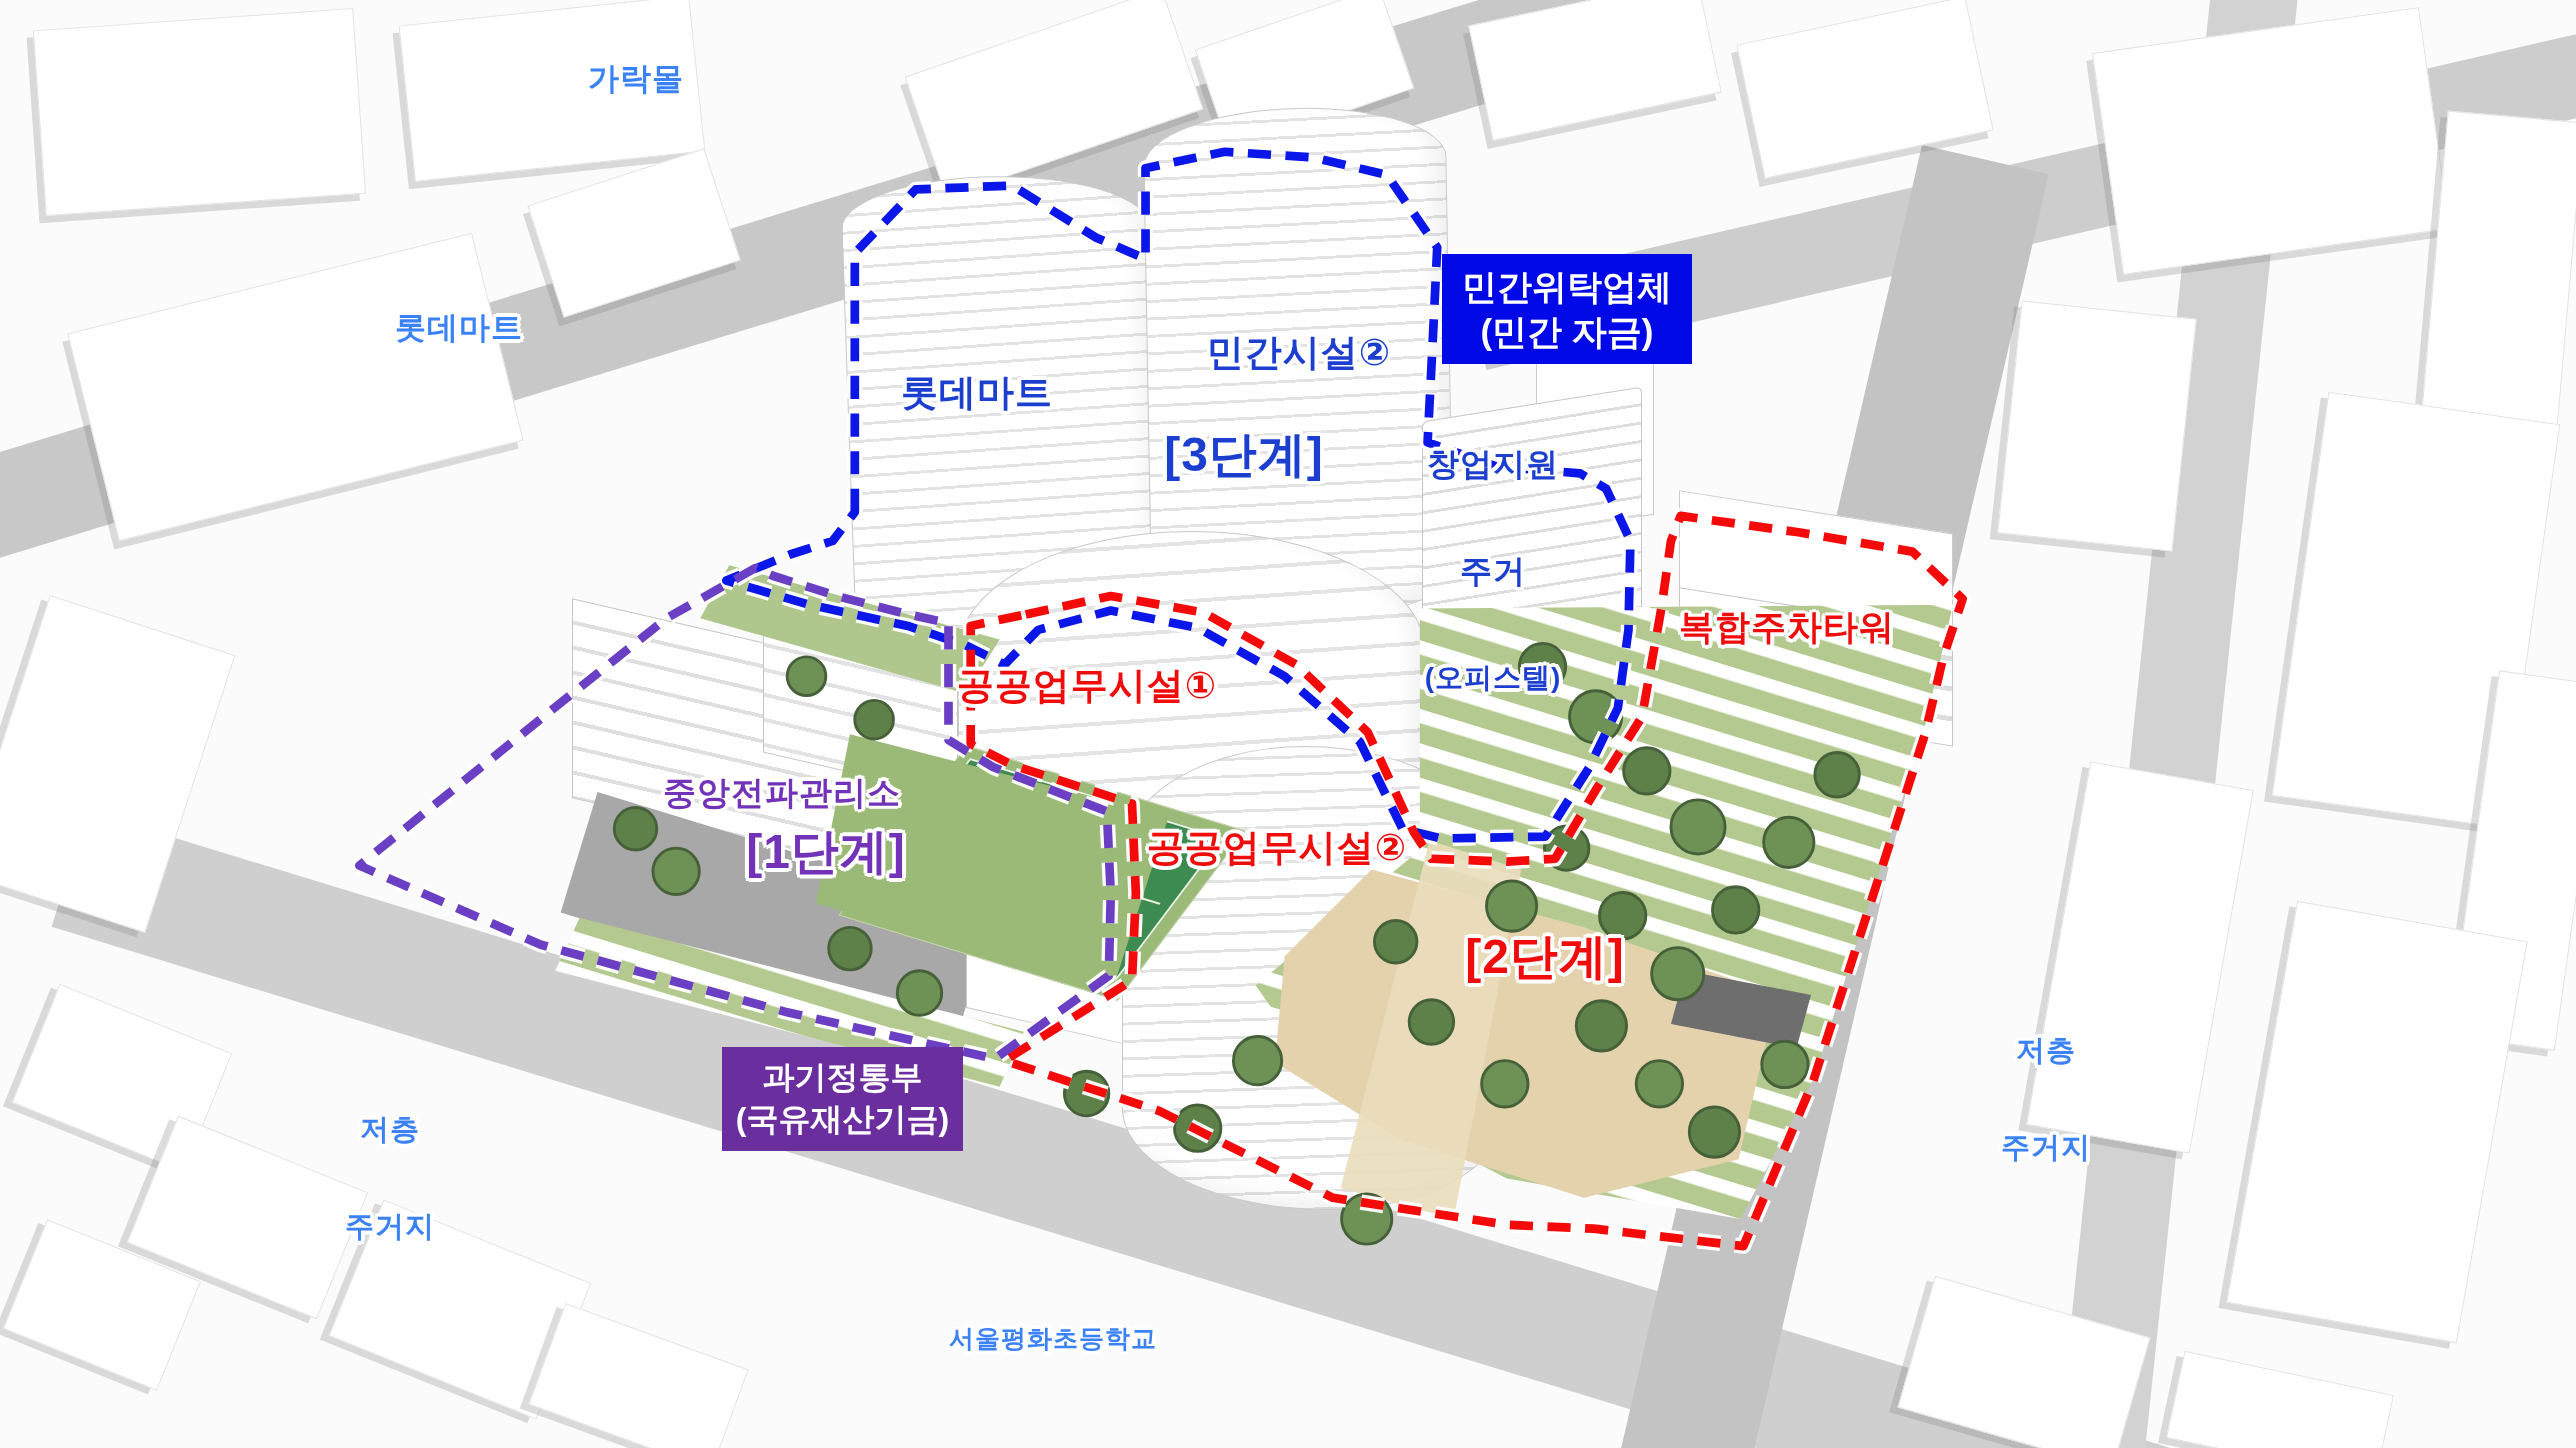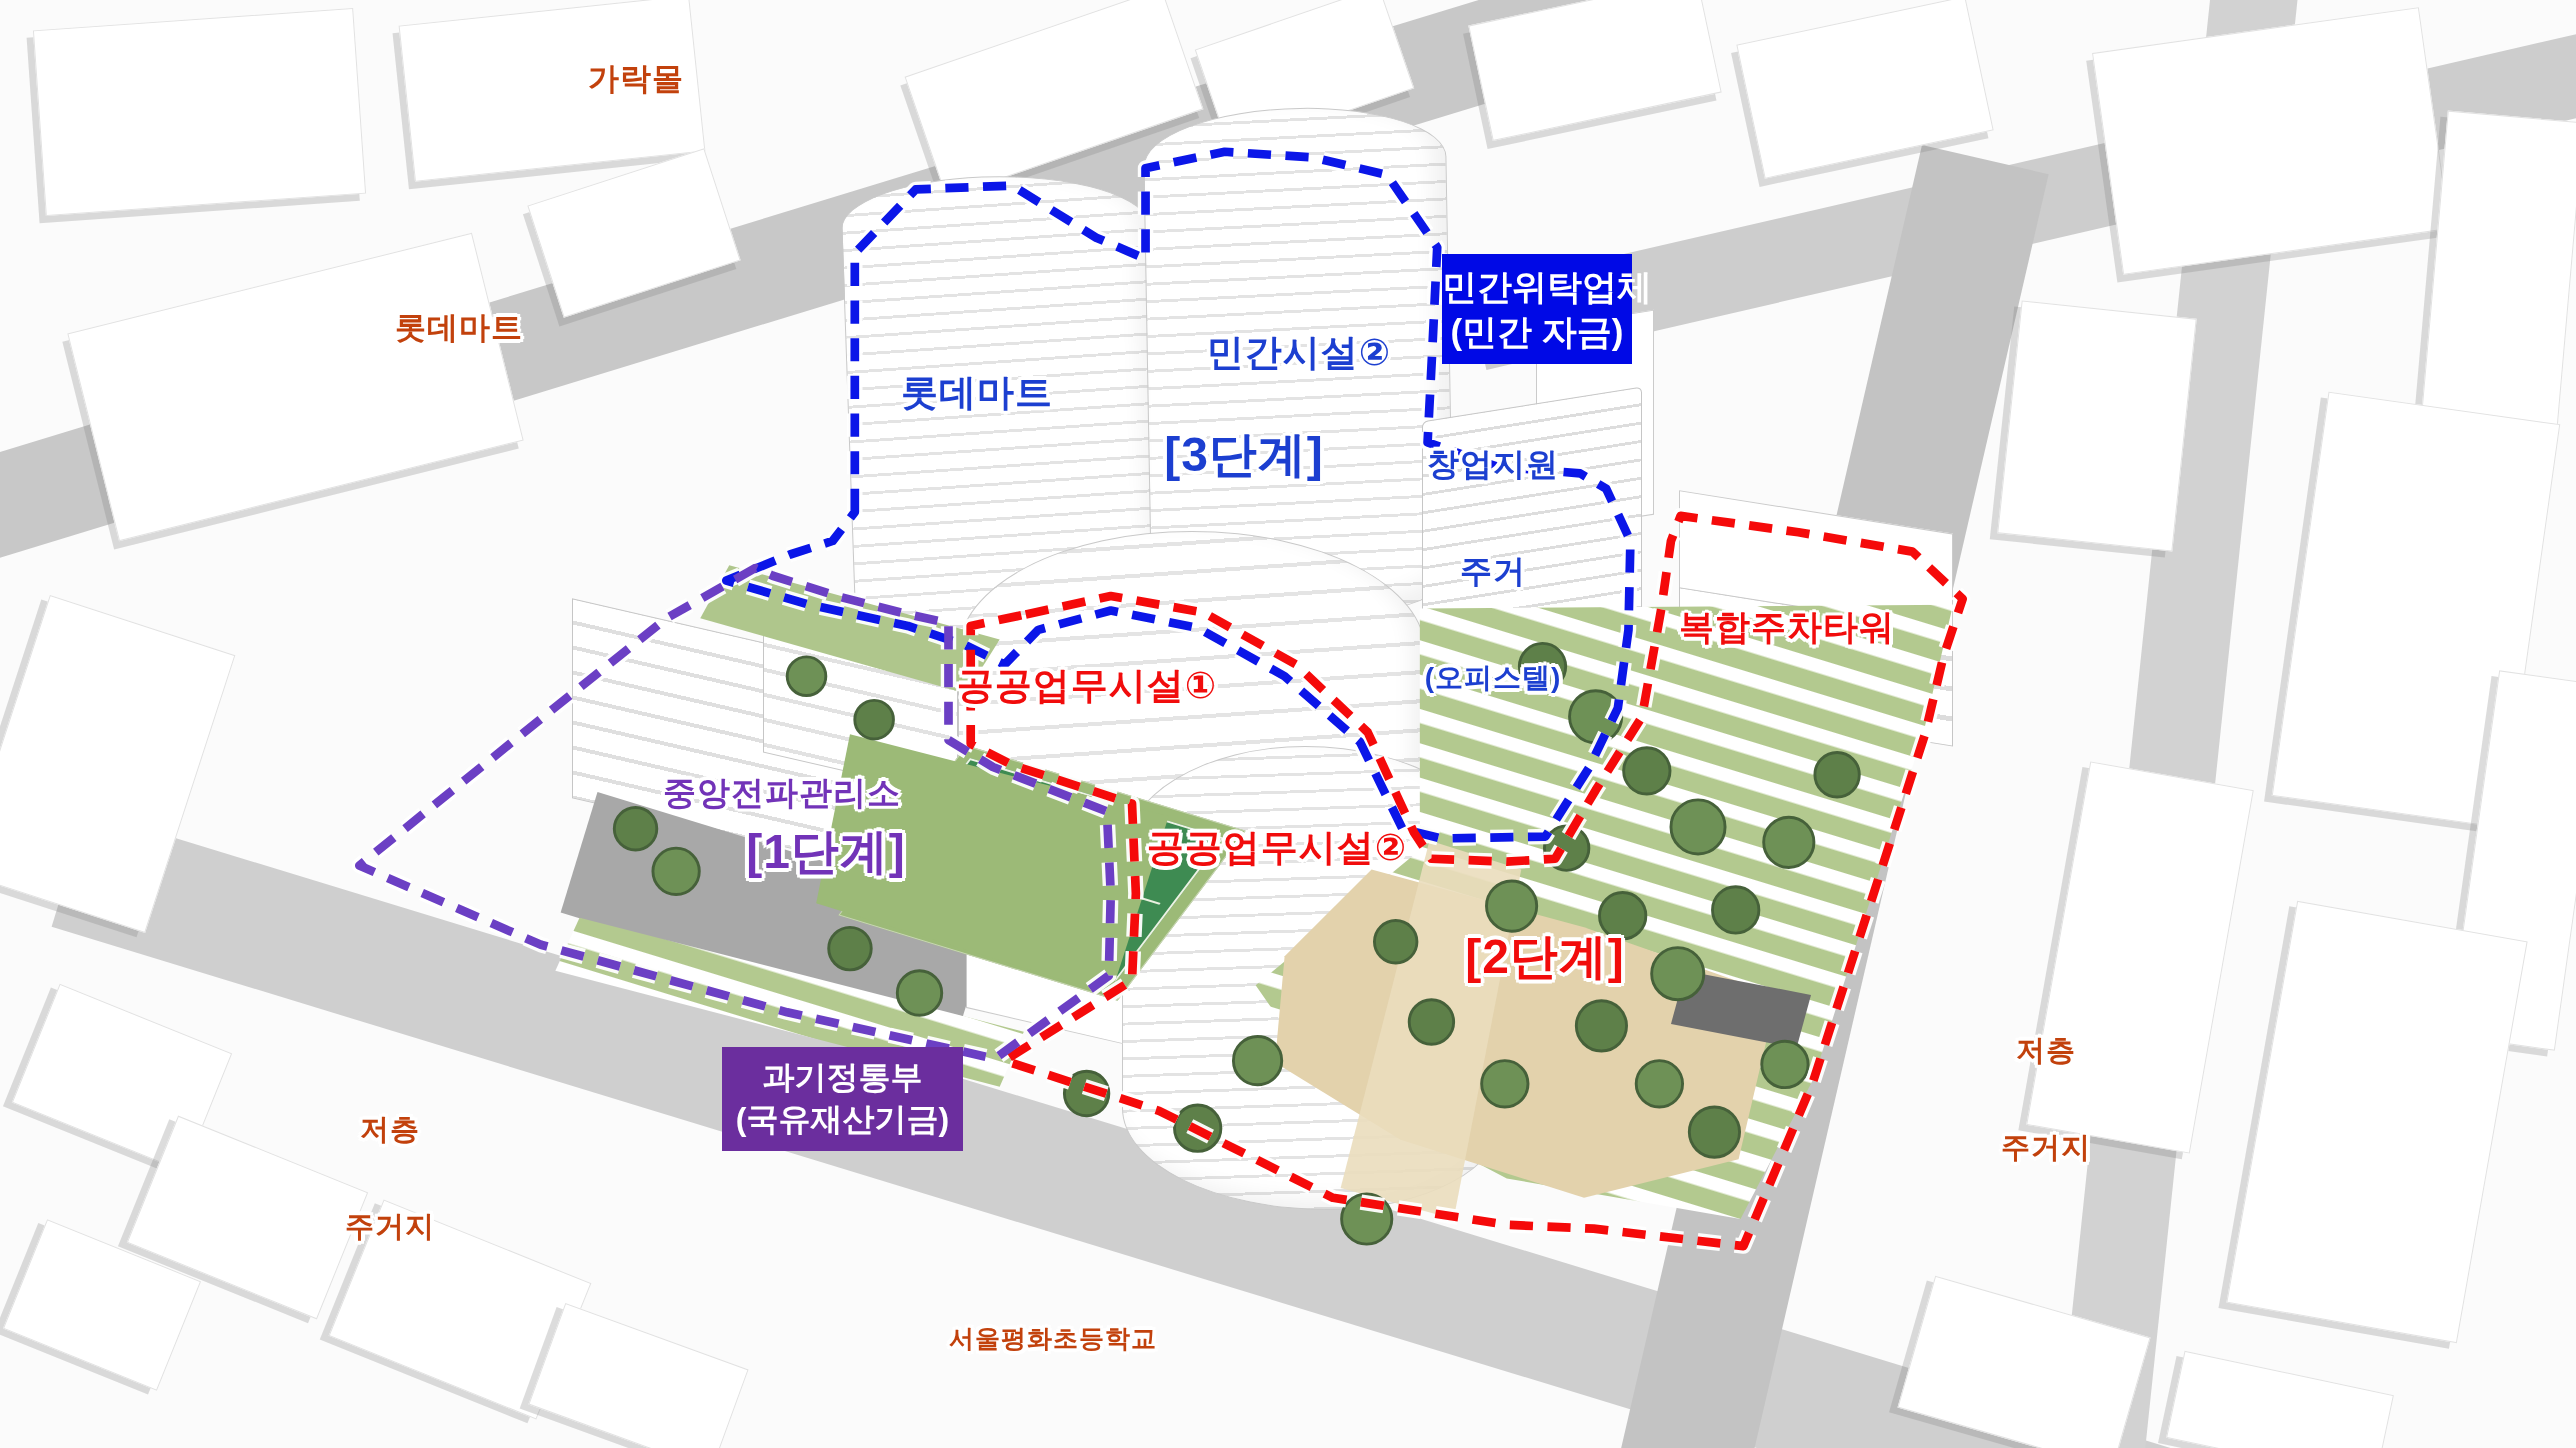--- a/index.html
+++ b/index.html
@@ -18,21 +18,21 @@
   .flat{position:absolute;background:#FFFFFF;border:1.9px solid #CBCBCB;}
   .lot{position:absolute;background:#A8A8A8;}
   .courts{position:absolute;background:#9CBA77;border:1.9px solid #C9D6B6;}
   .court{position:absolute;background:#3E8B52;border:2.9px solid #EDF2E4;}
   .court:after{content:"";position:absolute;left:8%;top:46%;width:84%;height:0;border-top:2.9px solid #E9F0DF;}
   
   .label{position:absolute;transform:translate(-50%,-50%);font-weight:800;text-align:center;
          white-space:pre;line-height:1.12;z-index:40;letter-spacing:1px;
          text-shadow:-2.9px -2.9px 0 #fff,2.9px -2.9px 0 #fff,-2.9px 2.9px 0 #fff,2.9px 2.9px 0 #fff,
                      -3.9px 0 0 #fff,3.9px 0 0 #fff,0 -3.9px 0 #fff,0 3.9px 0 #fff;}
-  .c-blue{color:#1C3FD0}.c-red{color:#F10C0C}.c-purple{color:#7233B8}.c-black{color:#c2410c}
+  .c-blue{color:#1C3FD0}.c-red{color:#F10C0C}.c-purple{color:#7233B8}.c-black{color:#3b82f6}
   .fund-box{position:absolute;z-index:45;color:#FFFFFF;font-weight:800;text-align:center;
             display:flex;flex-direction:column;justify-content:center;gap:3.9px;}
   .fund-line{white-space:pre;line-height:1.18;}
   svg{position:absolute;left:0;top:0;}
   .ground-svg{z-index:5;} .tree-svg{z-index:25;} .dash-svg{z-index:30;}
   .bld{z-index:15;} .ctx{z-index:2;}
 </style>
 </head>
 <body>
 
@@ -175,21 +175,21 @@
   </div>
 
   <div class="label c-red" style="left:1787px;top:627px;font-size:35px;">복합주차타워</div>
   <div class="label c-red" style="left:1087px;top:686px;font-size:37px;text-align:right;">공공업무시설①</div>
   <div class="label c-red" style="left:1277px;top:848px;font-size:37px;">공공업무시설②</div>
   <div class="label c-red" style="left:1545px;top:957px;font-size:48px;">[2단계]</div>
 
   <div class="label c-purple" style="left:782px;top:767px;font-size:33px;margin-top:26px;">중앙전파관리소</div>
   <div class="label c-purple" style="left:826px;top:852px;font-size:48px;">[1단계]</div>
 
-  <div class="fund-box" style="left: 1442px; top: 254px; width: 190px; height: 110px; font-size: 35px; background: rgb(0, 9, 230);">
+  <div class="fund-box" style="left: 1442px; top: 254px; width: 250px; height: 110px; font-size: 35px; background: rgb(0, 9, 230);">
     <div class="fund-line">민간위탁업체</div>
     <div class="fund-line">(민간 자금)</div>
   </div>
   <div class="fund-box" style="left: 722px; top: 1047px; width: 241px; height: 104px; font-size: 32px; background: rgb(107, 46, 158);">
     <div class="fund-line">과기정통부</div>
     <div class="fund-line">(국유재산기금)</div>
   </div>
 
 </div>
 

